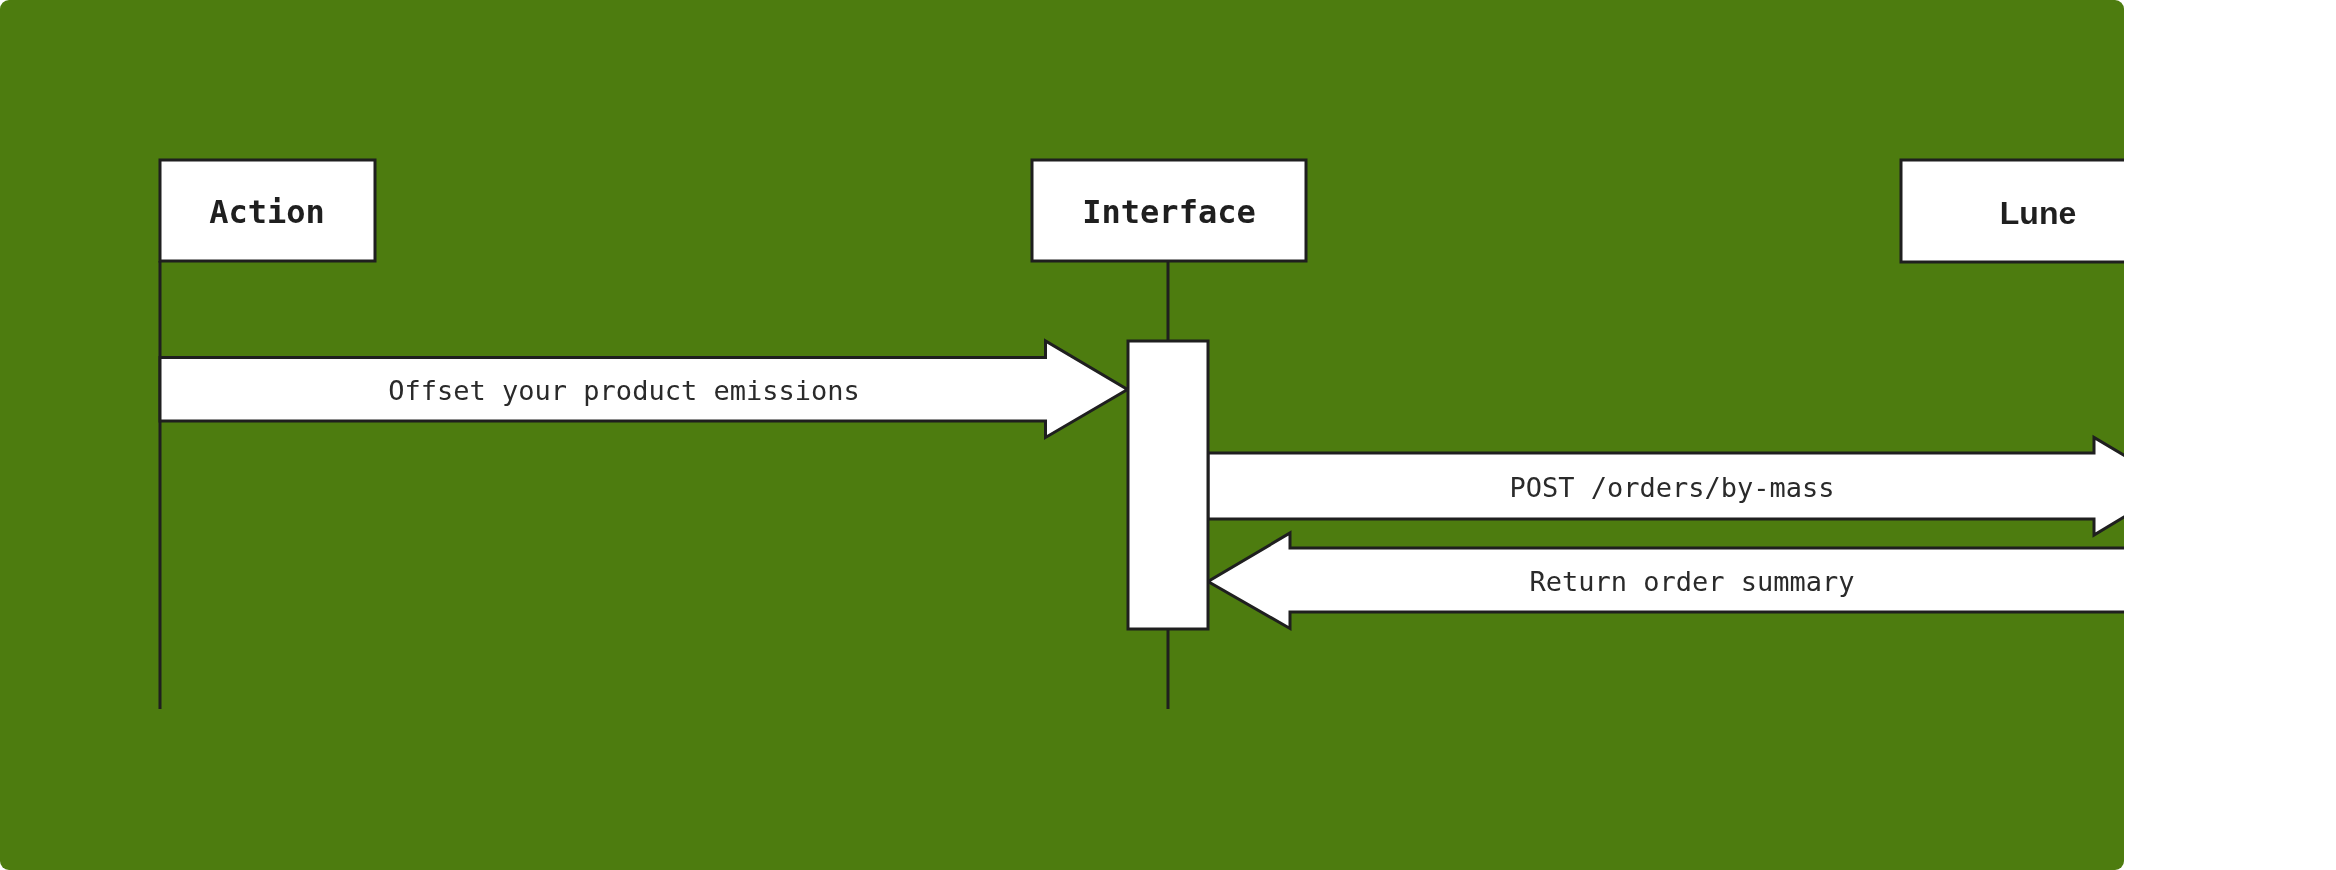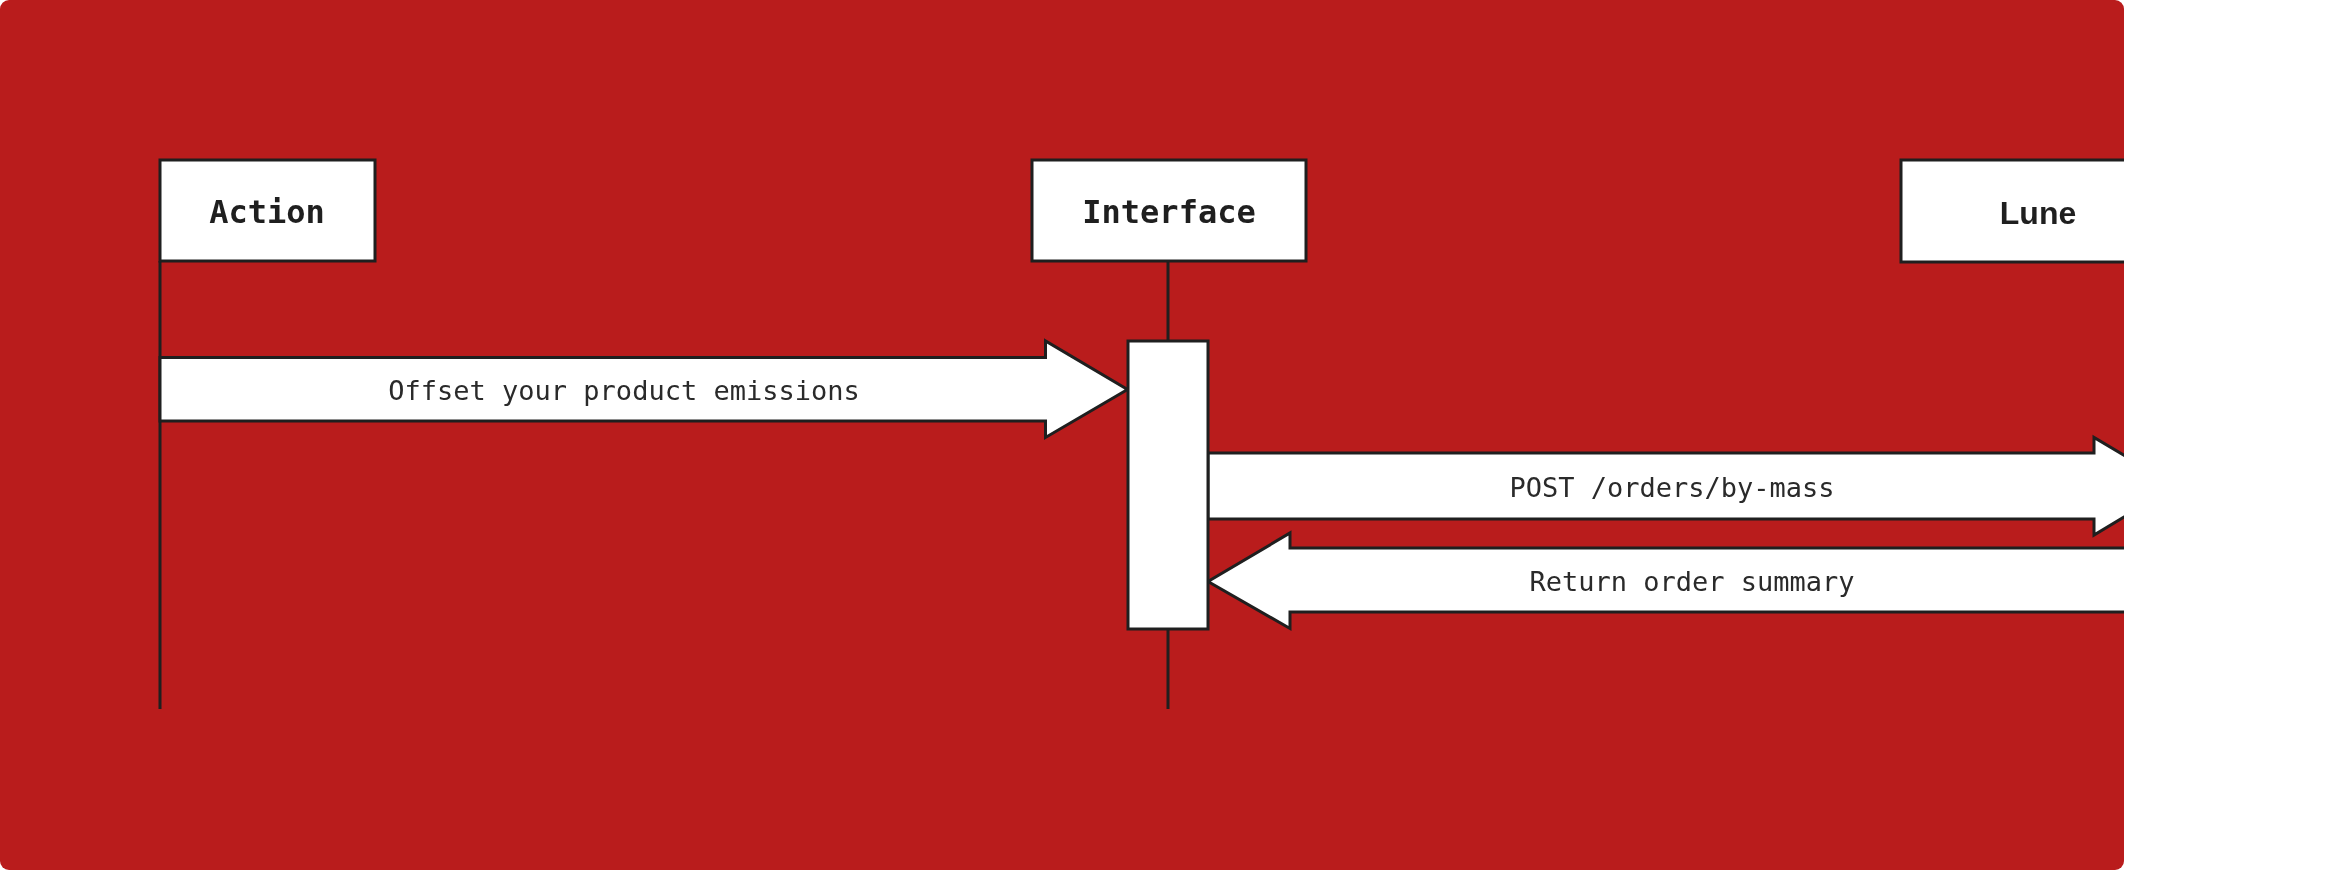--- a/index.html
+++ b/index.html
@@ -3,21 +3,21 @@
 <meta charset="utf-8">
 <style>
   html, body {
     margin: 0;
     padding: 0;
   }
   .canvas {
     position: relative;
     width: 2124px;
     height: 870px;
-    background: #b91c1c;
+    background: #4d7c0f;
     overflow: hidden;
     border-radius: 9px;
   }
   svg {
     display: block;
   }
   .shape {
     fill: #ffffff;
     stroke: #1f1f1f;
     stroke-width: 3;

